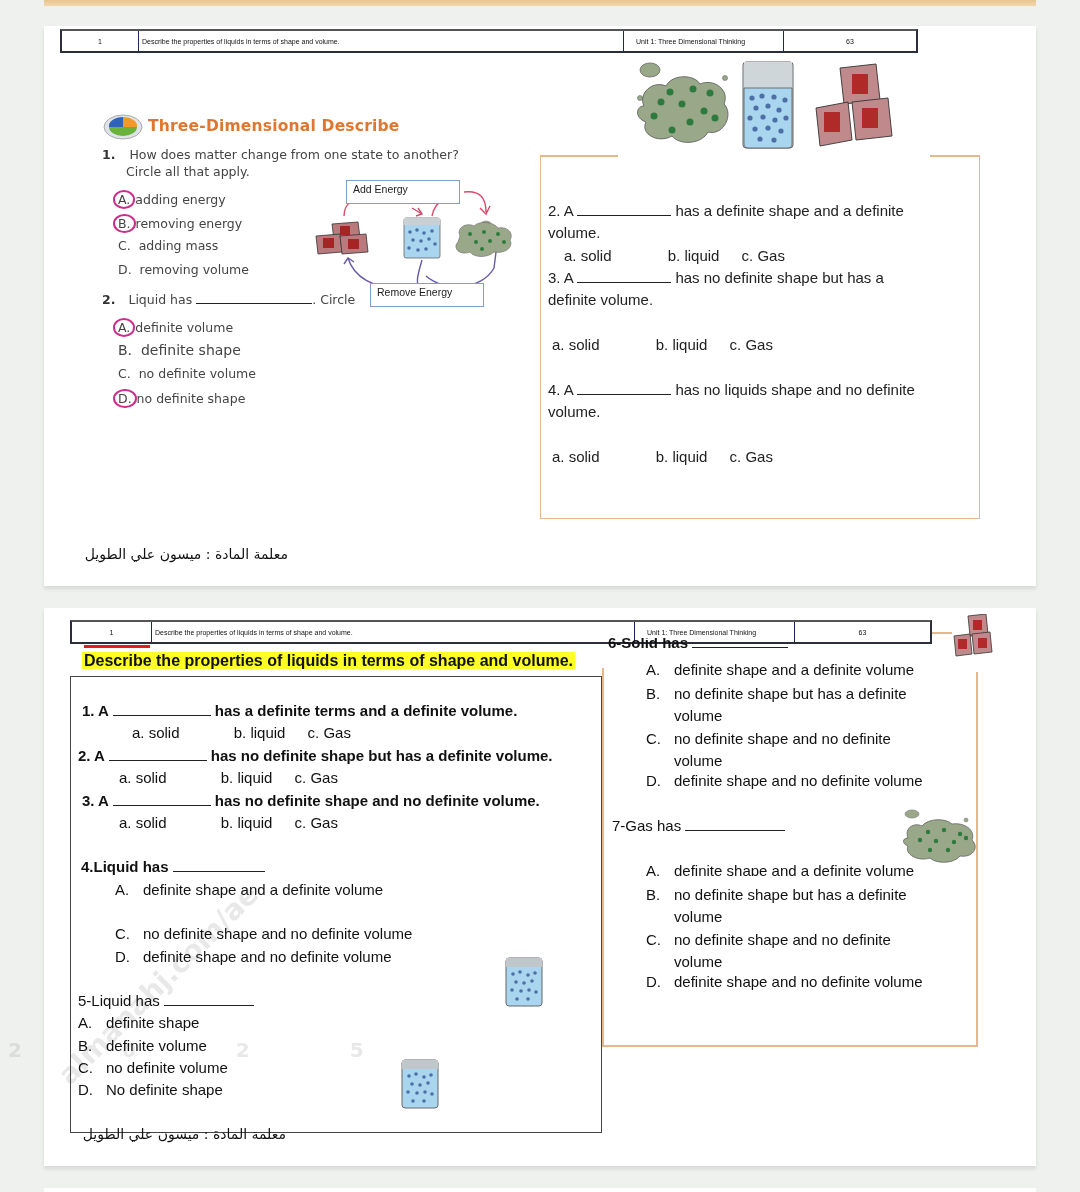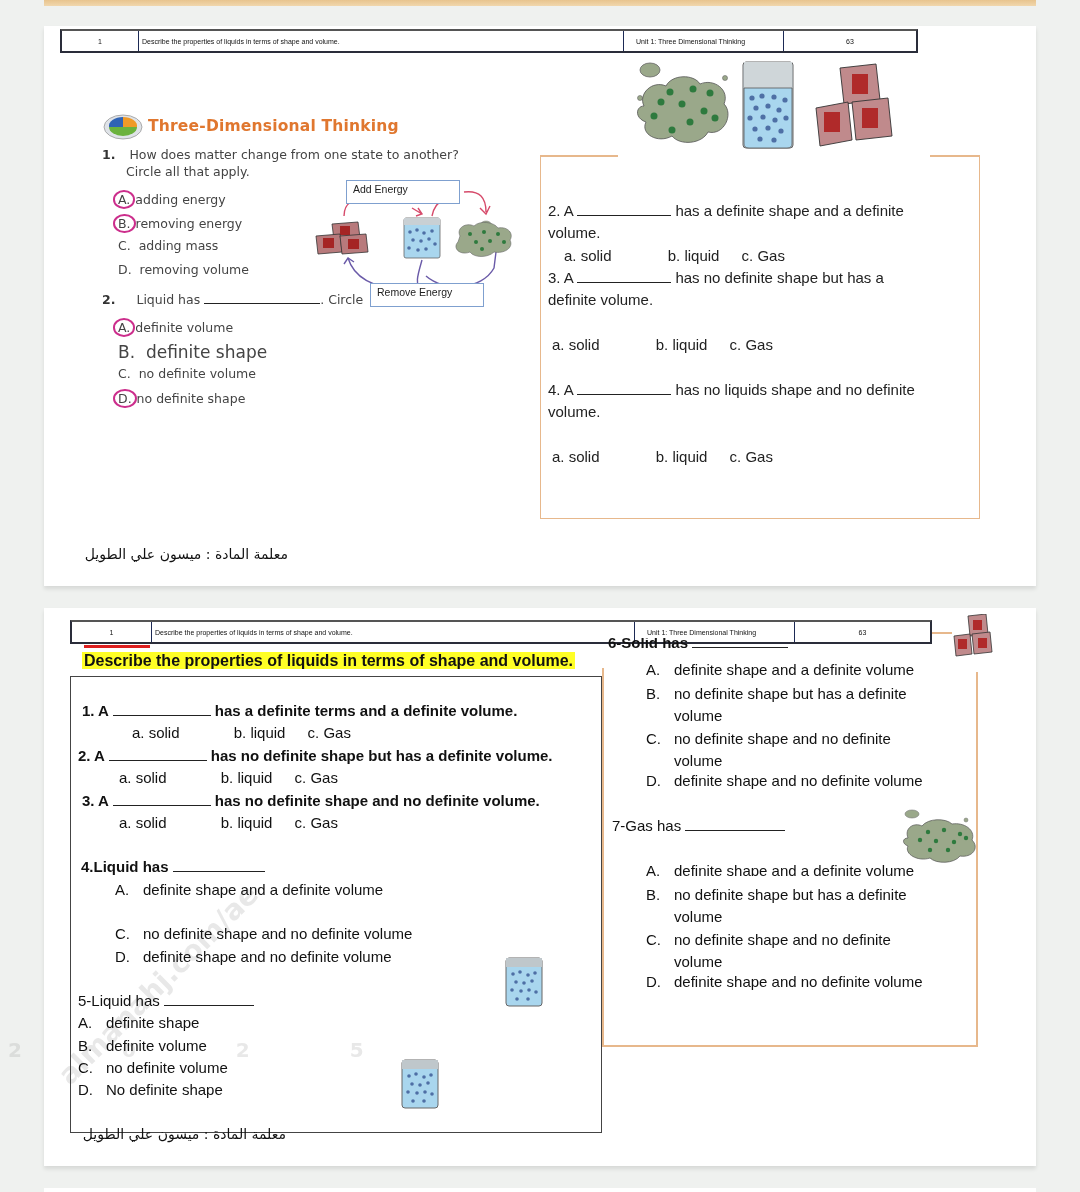--- a/index.html
+++ b/index.html
@@ -120,21 +120,21 @@
       <rect x="232" y="52" width="16" height="20" fill="#b02a2a" stroke="none"></rect>
     </g>
   </svg>
 
   <svg style="position:absolute; left:59px; top:88px;" width="40" height="26" viewBox="0 0 40 26">
     <ellipse cx="20" cy="13" rx="19" ry="12" fill="#dfe3e8" stroke="#999" stroke-width="0.8"></ellipse>
     <path d="M20,13 L20,3 A14,9 0 0 0 6,13 Z" fill="#2f63b5"></path>
     <path d="M20,13 L20,3 A14,9 0 0 1 34,13 Z" fill="#f09a28"></path>
     <path d="M20,13 L6,13 A14,9 0 0 0 34,13 Z" fill="#6bb23d"></path>
   </svg>
-  <div class="sect-title" style="left:104px; top:91px;">Three-Dimensional Thinking</div>
+  <div class="sect-title" style="left:104px; top:91px;">Three-Dimensional Describe</div>
 
   <div class="abs gothic" style="left:58px; top:121px; font-size:12.5px;">
     <span style="font-weight:bold; color:#333;">1.</span>
     <span style="margin-left:10px;">How does matter change from one state to another?</span>
   </div>
   <div class="abs gothic" style="left:82px; top:138px; font-size:12.5px;">Circle all that apply.</div>
 
   <div class="abs gothic" style="left:74px; top:164px; font-size:12.5px;">
     <span class="circled">A.</span><span>adding energy</span>
   </div>
@@ -198,27 +198,27 @@
           <circle cx="190" cy="64" r="2"></circle>
           <circle cx="168" cy="71" r="2"></circle>
       </g>
     </g>
   </svg>
   <div class="label-box" style="left:302px; top:154px; width:114px; height:24px;">Add Energy</div>
   <div class="label-box" style="left:326px; top:257px; width:114px; height:24px;">Remove Energy</div>
 
   <div class="abs gothic" style="left:58px; top:266px; font-size:12.5px;">
     <span style="font-weight:bold; color:#333;">2.</span>
-    <span style="margin-left:17px;">Liquid has</span>
+    <span style="margin-left:9px;">Liquid has</span>
     <span class="blank" style="width:116px;"></span><span>. Circle</span>
   </div>
   <div class="abs gothic" style="left:74px; top:292px; font-size:12.5px;">
     <span class="circled">A.</span><span>definite volume</span>
   </div>
-  <div class="abs gothic" style="left:74px; top:316px; font-size:17px;">
+  <div class="abs gothic" style="left:74px; top:316px; font-size:14px;">
     <span>B.</span>&nbsp;&nbsp;<span>definite shape</span>
   </div>
   <div class="abs gothic" style="left:74px; top:340px; font-size:12.5px;">
     <span>C.</span>&nbsp;&nbsp;<span>no definite volume</span>
   </div>
   <div class="abs gothic" style="left:74px; top:363px; font-size:12.5px;">
     <span class="circled">D.</span><span>no definite shape</span>
   </div>
 
   <div class="panel-top-left" style="left:496px; top:129px; width:78px;"></div>

